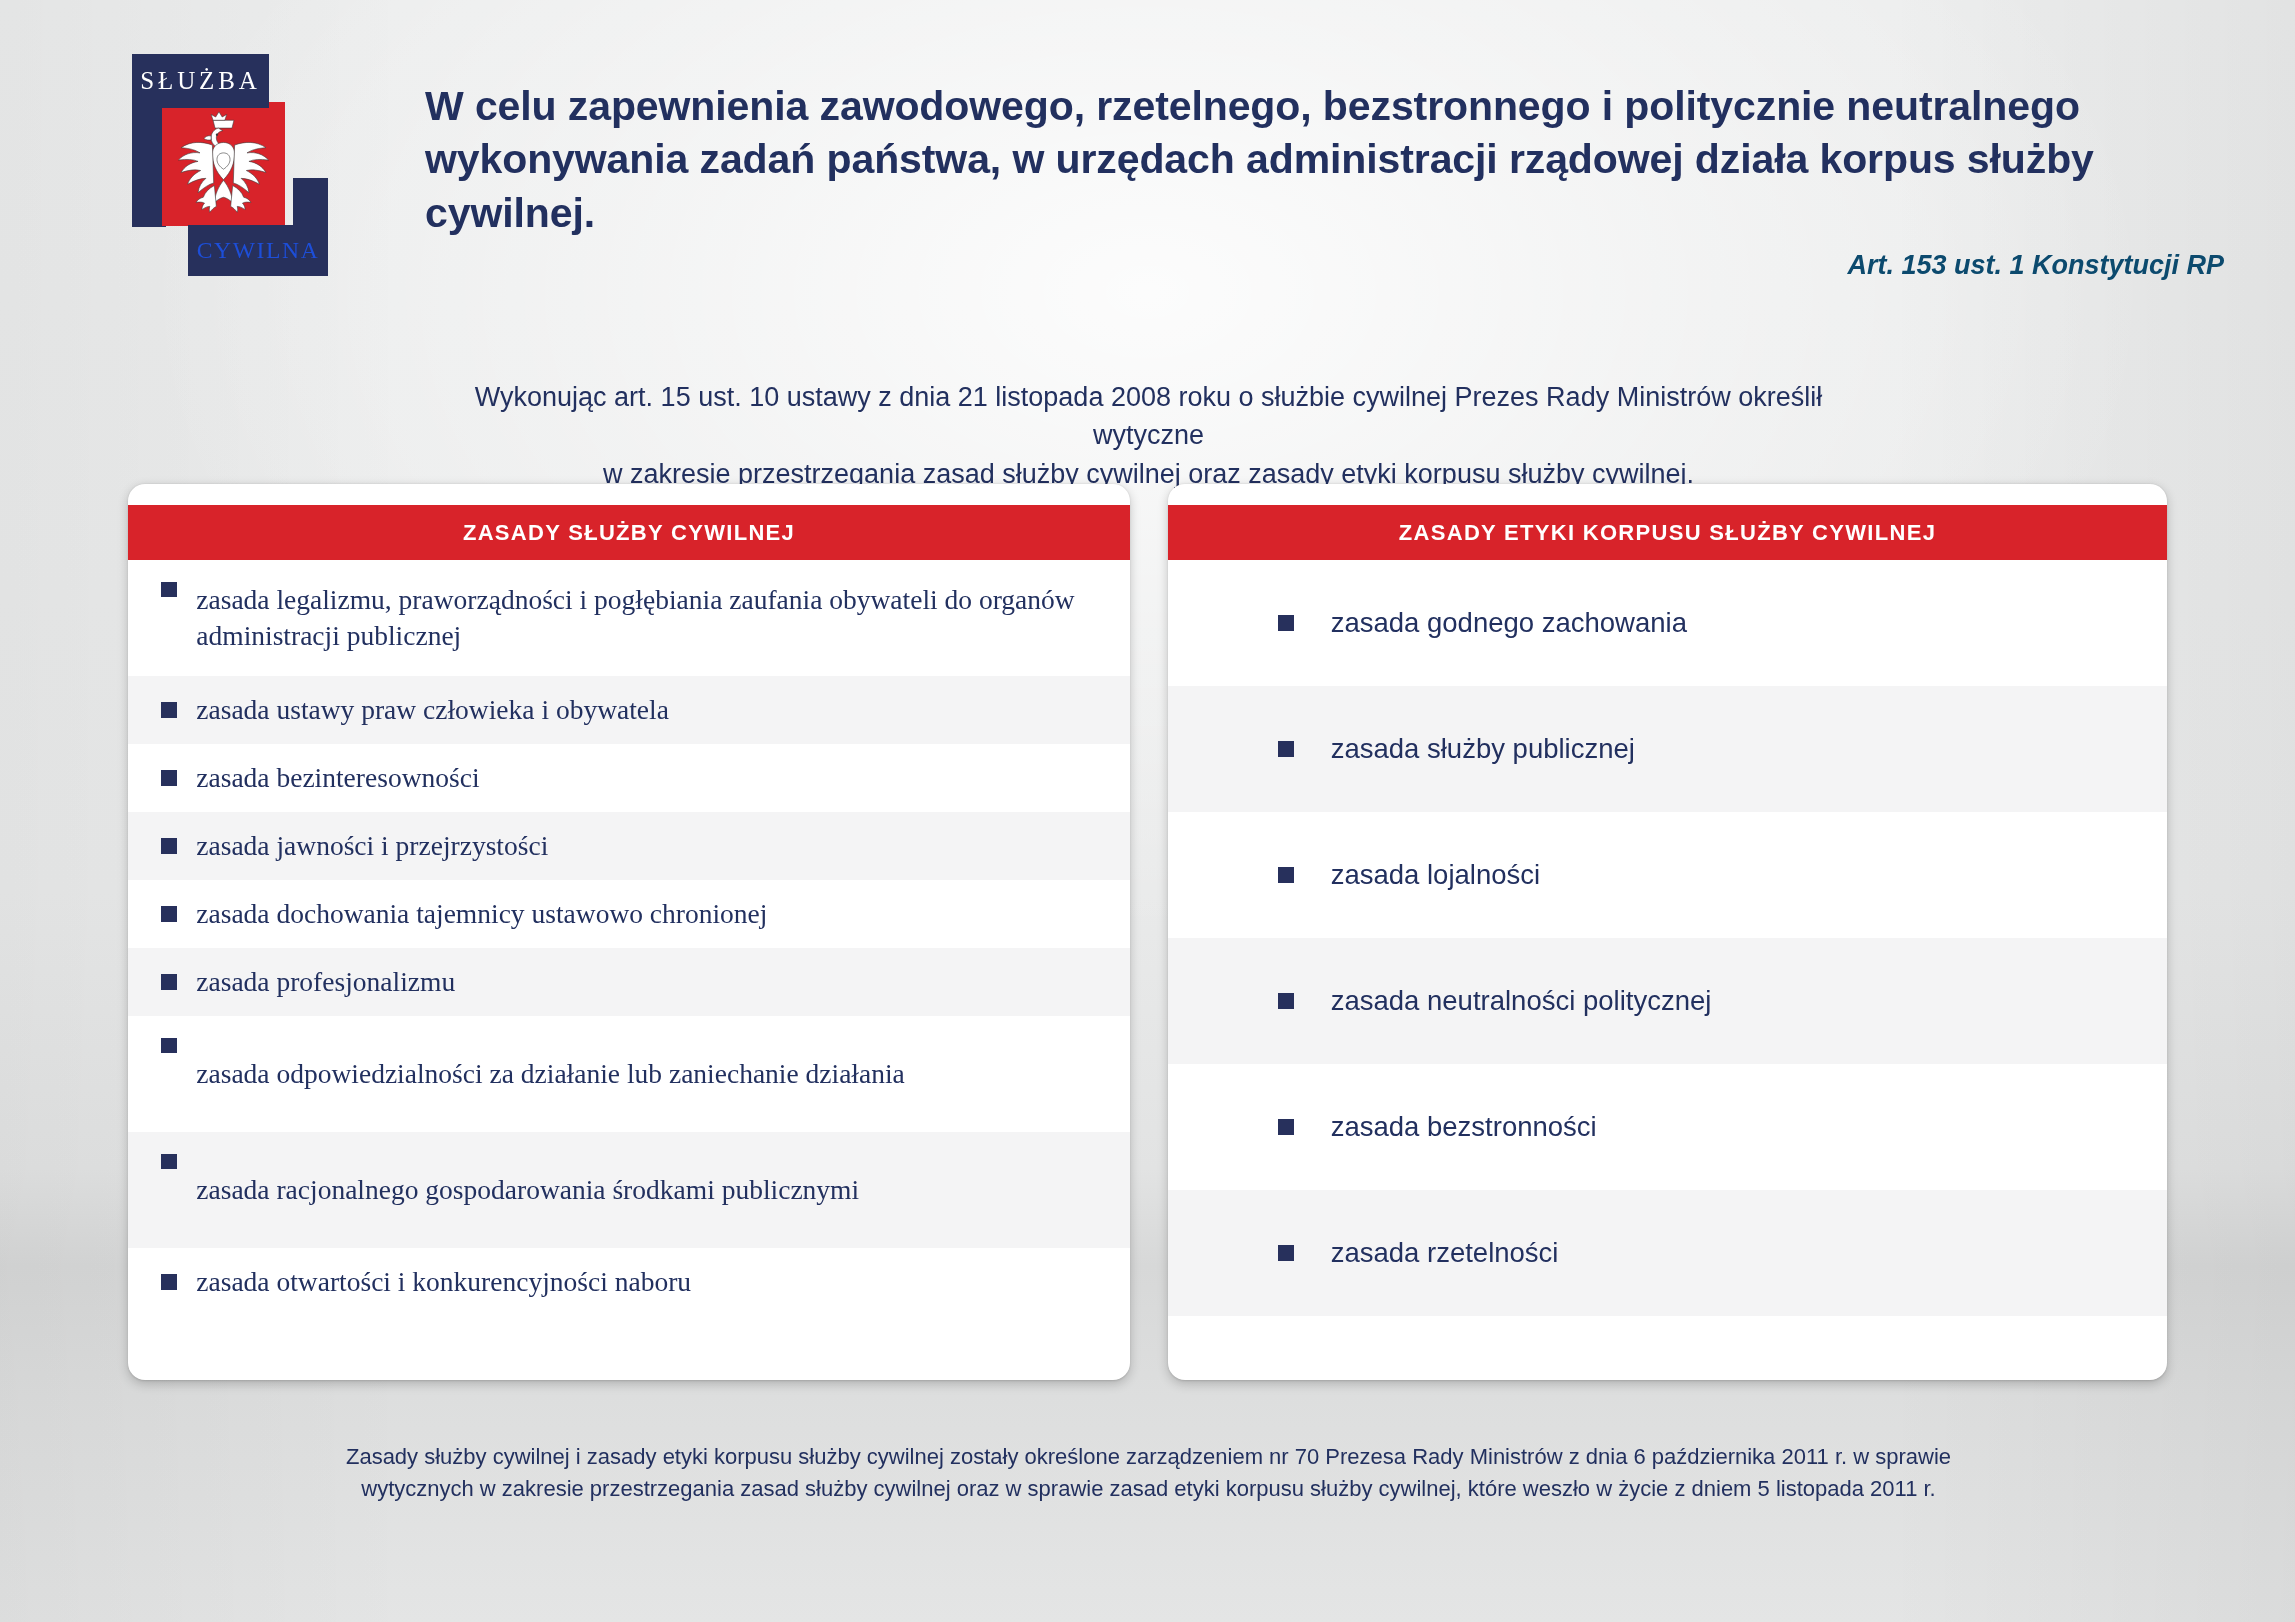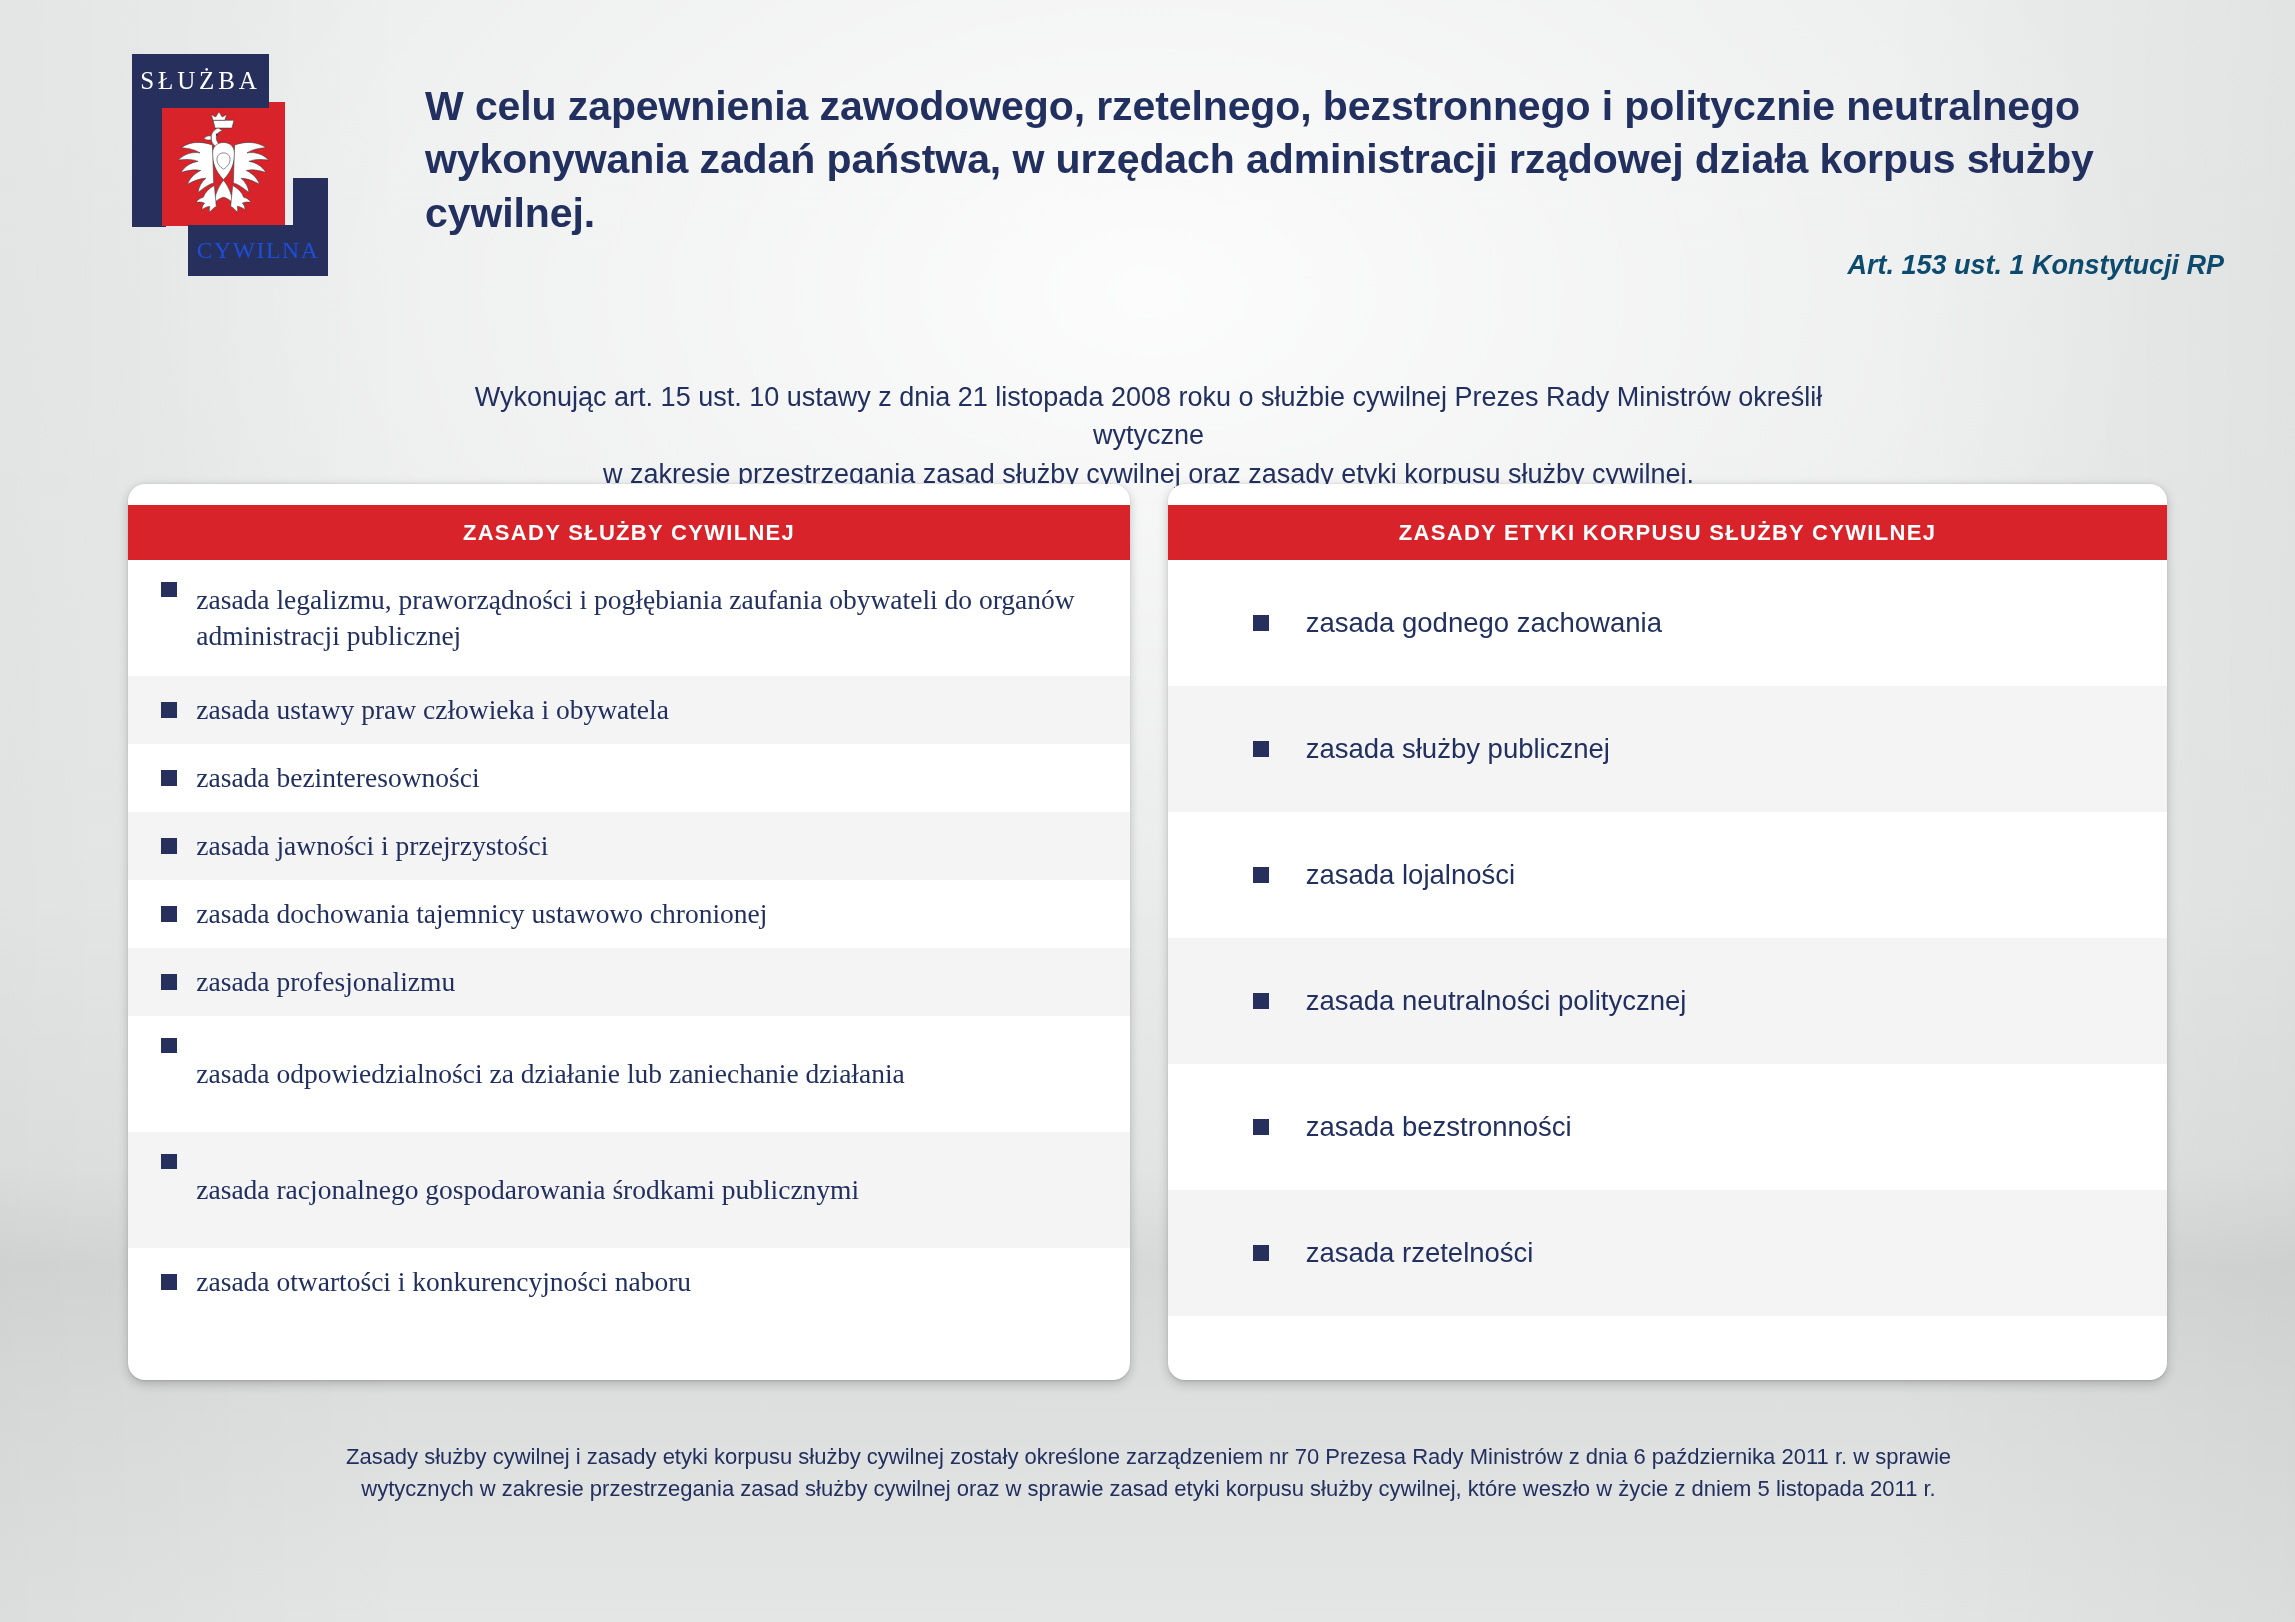--- a/index.html
+++ b/index.html
@@ -137,21 +137,21 @@
   }
 
   
   .panel.left .row{ padding-left:33px;font-family:Liberation Serif, serif; }
   .panel.left .row.h2{ height:116px; align-items:center; }
   .panel.left .row.h1{ height:68px; }
   .panel.left .bullet{ align-self:flex-start; margin-top:21.6px; }
   .panel.left .row.h1 .bullet{ align-self:center; margin-top:0; }
 
   
-  .panel.right .row{ height:126px; padding-left:85px; }
+  .panel.right .row{ height:126px; padding-left:110px; }
   .panel.right .bullet{ margin-right:37px; }
 
   
   .footer{
     position:absolute; left:157px; top:1441px; width:1983px;
     text-align:center; color:#22305F;
     font-size:22px; line-height:1.45;
   }
 </style>
 </head>

